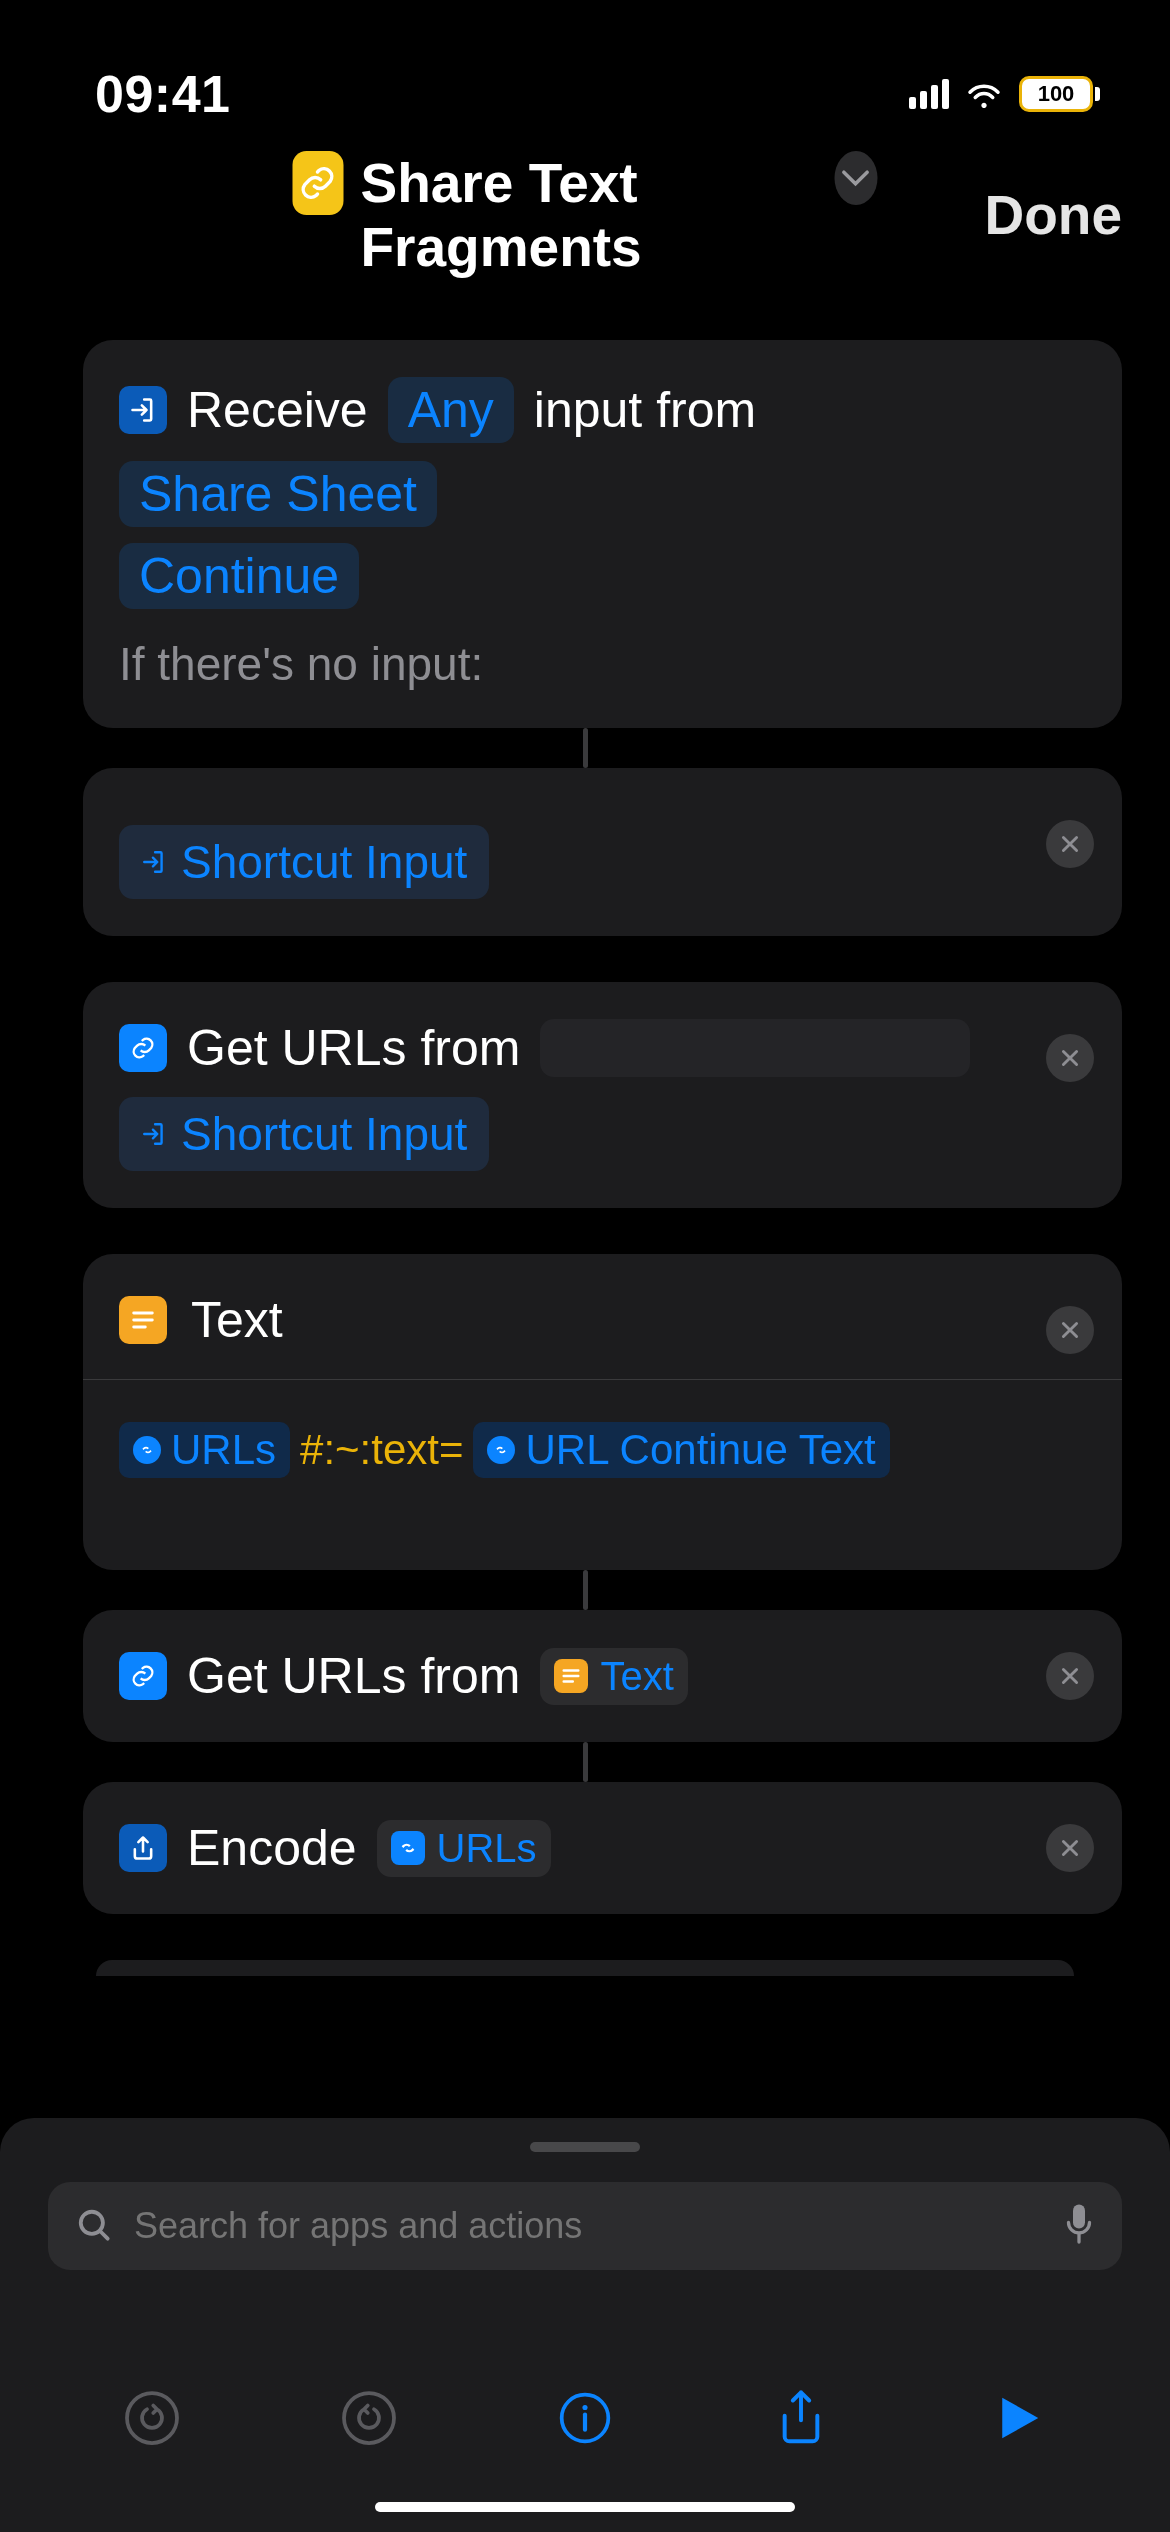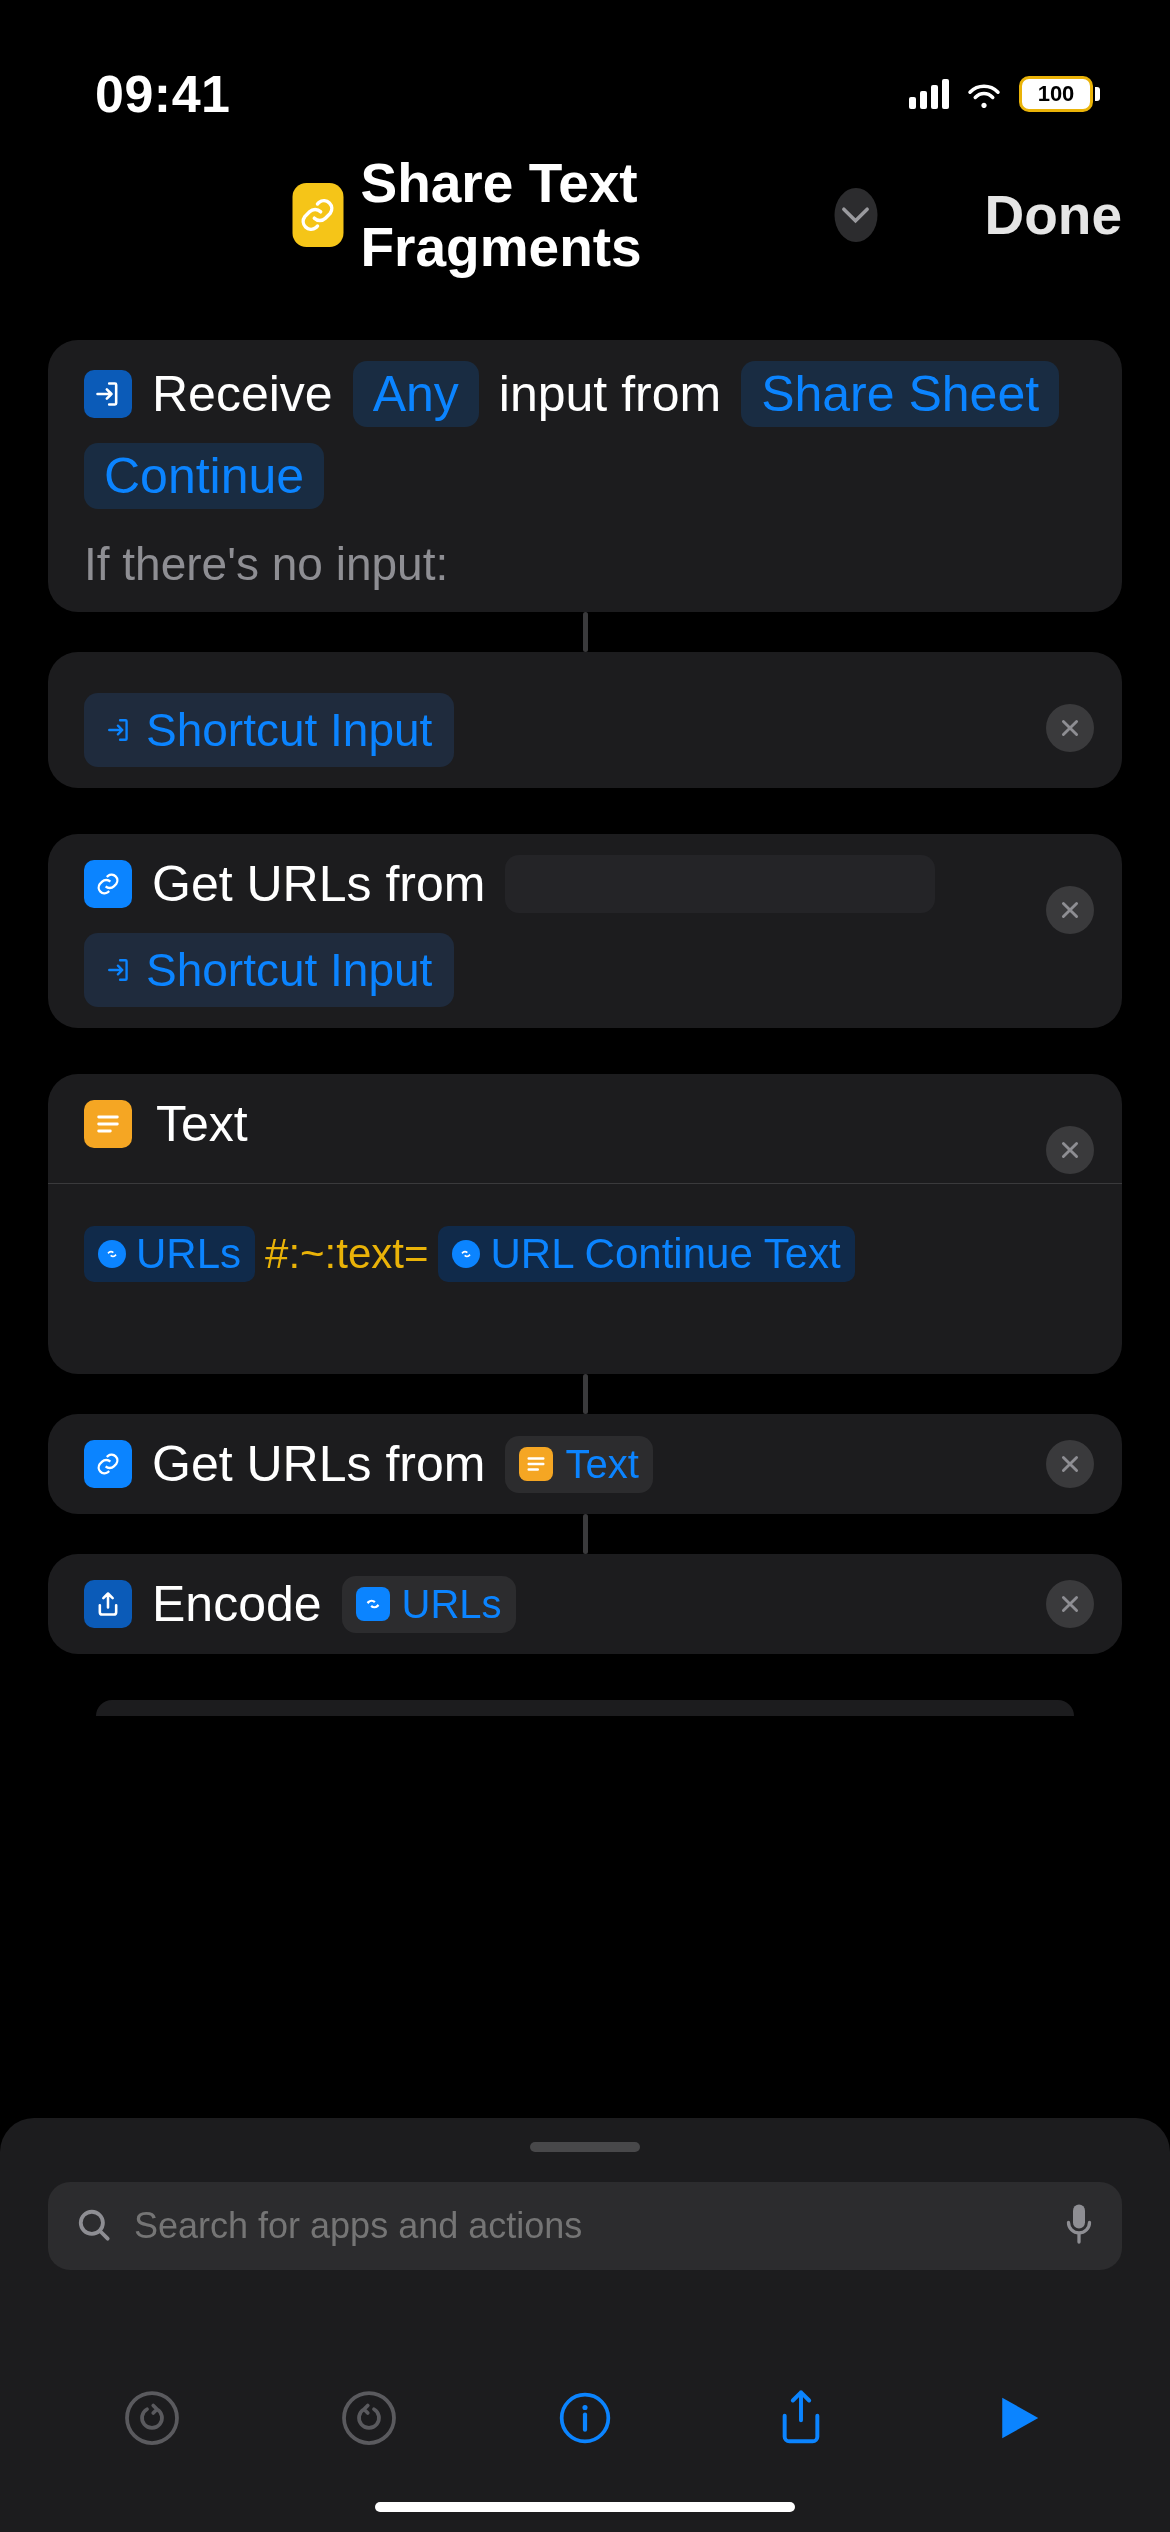--- a/index.html
+++ b/index.html
@@ -16,31 +16,31 @@
   .signal-bars span:nth-child(2){height:18px}
   .signal-bars span:nth-child(3){height:24px}
   .signal-bars span:nth-child(4){height:30px}
   .wifi-icon svg { width: 42px; height: 32px; display: block; }
   .battery { display: flex; align-items: center; }
   .battery-body { width: 74px; height: 36px; border: 3px solid #eab308; border-radius: 10px; display: flex; align-items: center; justify-content: center; font-size: 22px; font-weight: 700; color:#000; background:#fff; }
   .battery-tip { width: 5px; height: 14px; background: #fff; border-radius: 0 3px 3px 0; margin-left: 2px; }
 
   
   .nav { display: flex; align-items: center; justify-content: space-between; height: 130px; padding: 0 48px; border-bottom: 1px solid #000; }
-  .nav-center { display: flex; align-items: center; gap: 17px; margin-left: auto; margin-right: auto; position: absolute; left: 50%; transform: translateX(-50%); }
+  .nav-center { display: flex; align-items: flex-start; gap: 17px; margin-left: auto; margin-right: auto; position: absolute; left: 50%; transform: translateX(-50%); }
   .nav-title { font-size: 55px; font-weight: 600; color: #fff; }
   .shortcut-glyph { width: 64px; height: 64px; background: #f5c518; border-radius: 14px; display: flex; align-items: center; justify-content: center; }
   .shortcut-glyph svg { width: 38px; height: 38px; }
   .chevron-btn { width: 54px; height: 54px; background: #2c2c2e; border-radius: 50%; display: flex; align-items: center; justify-content: center; }
   .chevron-btn svg { width: 28px; height: 18px; }
   .nav-done { font-size: 55px; font-weight: 600; color: #e5e5e5; }
 
   
   .workflow { padding: 60px 48px 0 48px; }
-  .card { background: #1c1c1e; border-radius: 30px; padding: 21px 36px; position: relative; }
+  .card { background: #1c1c1e; border-radius: 30px; padding: 37px 36px; position: relative; margin-left: 35px; }
   .connector { width: 5px; height: 40px; background: #3a3a3c; margin: 0 auto; border-radius: 3px; }
   .gap { height: 46px; }
 
   .row { display: flex; align-items: center; flex-wrap: wrap; gap: 18px 20px; font-size: 50px; }
   .row + .row { margin-top: 18px; }
   .plain { color: #fff; font-weight: 500; }
   .gray { color: #8e8e93; font-weight: 400; font-size: 46px; }
   .token { background: rgba(11,132,255,0.16); color: #0b84ff; padding: 4px 20px; border-radius: 14px; font-weight: 500; }
   .pill { background: #2c2c2e; border-radius: 14px; padding: 6px 14px; display: inline-flex; align-items: center; gap: 12px; }
   .pill .mini-icon { width: 34px; height: 34px; border-radius: 8px; display:flex; align-items:center; justify-content:center; }

